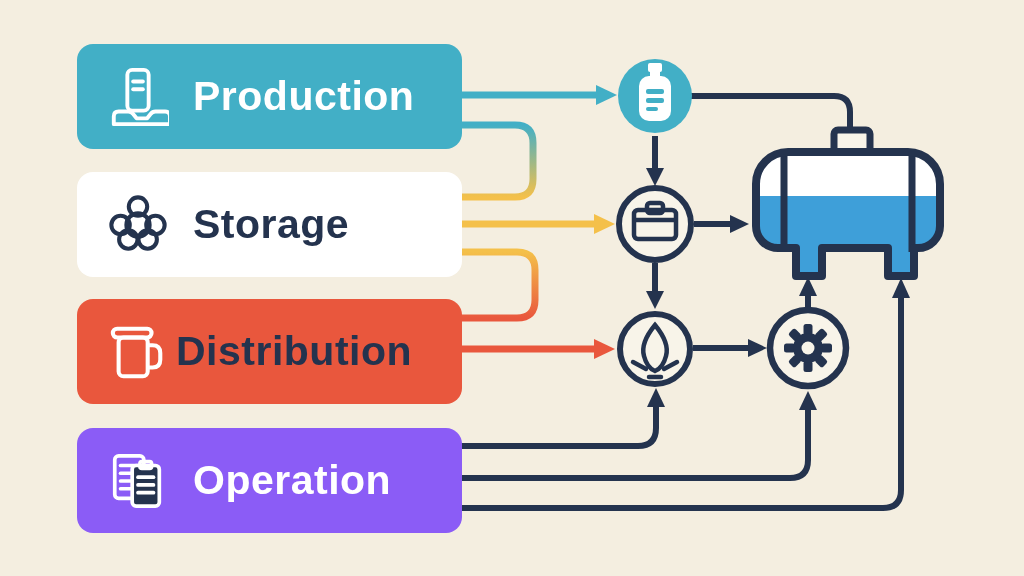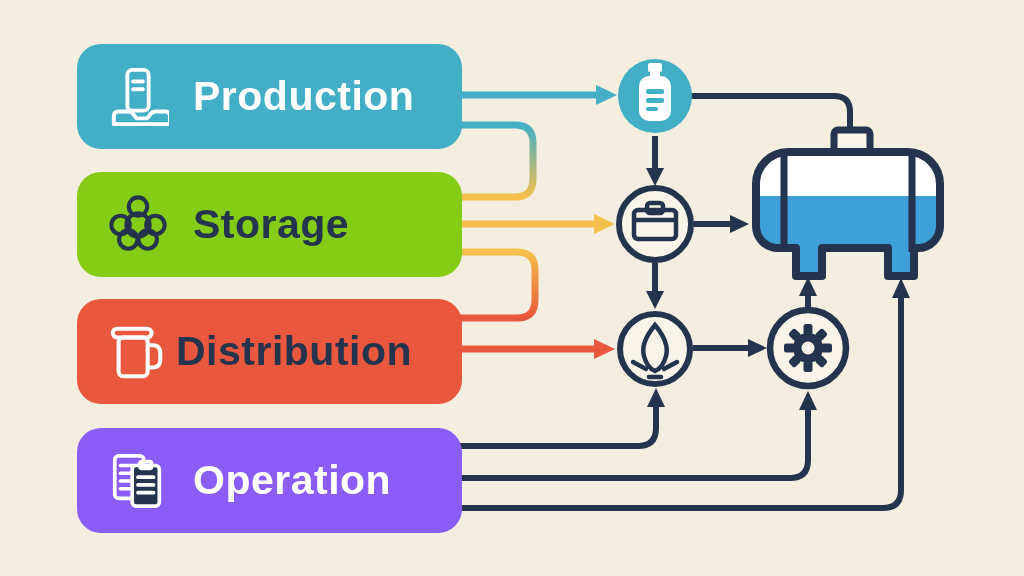--- a/index.html
+++ b/index.html
@@ -4,27 +4,27 @@
 <style>
   html,body{margin:0;padding:0;background:#e8e4da;}
   .stage{
     position:relative;width:1024px;height:576px;overflow:hidden;
     background:#F4EEE0;
     font-family:"Liberation Sans", sans-serif;
   }
   .layer{position:absolute;left:0;top:0;width:1024px;height:576px;}
   .box{
     position:absolute;left:77px;width:385px;height:105px;
-    border-radius:24px;display:flex;align-items:center;
+    border-radius:16px;display:flex;align-items:center;
     padding-left:30px;box-sizing:border-box;gap:24px;
   }
   .box-label{font-size:41px;font-weight:bold;letter-spacing:0.5px;}
   .box-production{top:44px;background:#42AFC6;}
   .box-production .box-label{color:#FFFFFF;}
-  .box-storage{top:172px;background:#84cc16;}
+  .box-storage{top:172px;background:#ffffff;}
   .box-storage .box-label{color:#24334E;}
   .box-distribution{top:299px;background:#E9573D;gap:7px;}
   .box-distribution .box-label{color:#24334E;}
   .box-operation{top:428px;background:#8b5cf6;}
   .box-operation .box-label{color:#FFFFFF;}
   .box-icon{width:62px;height:62px;flex:0 0 62px;}
 </style>
 </head>
 <body>
 

